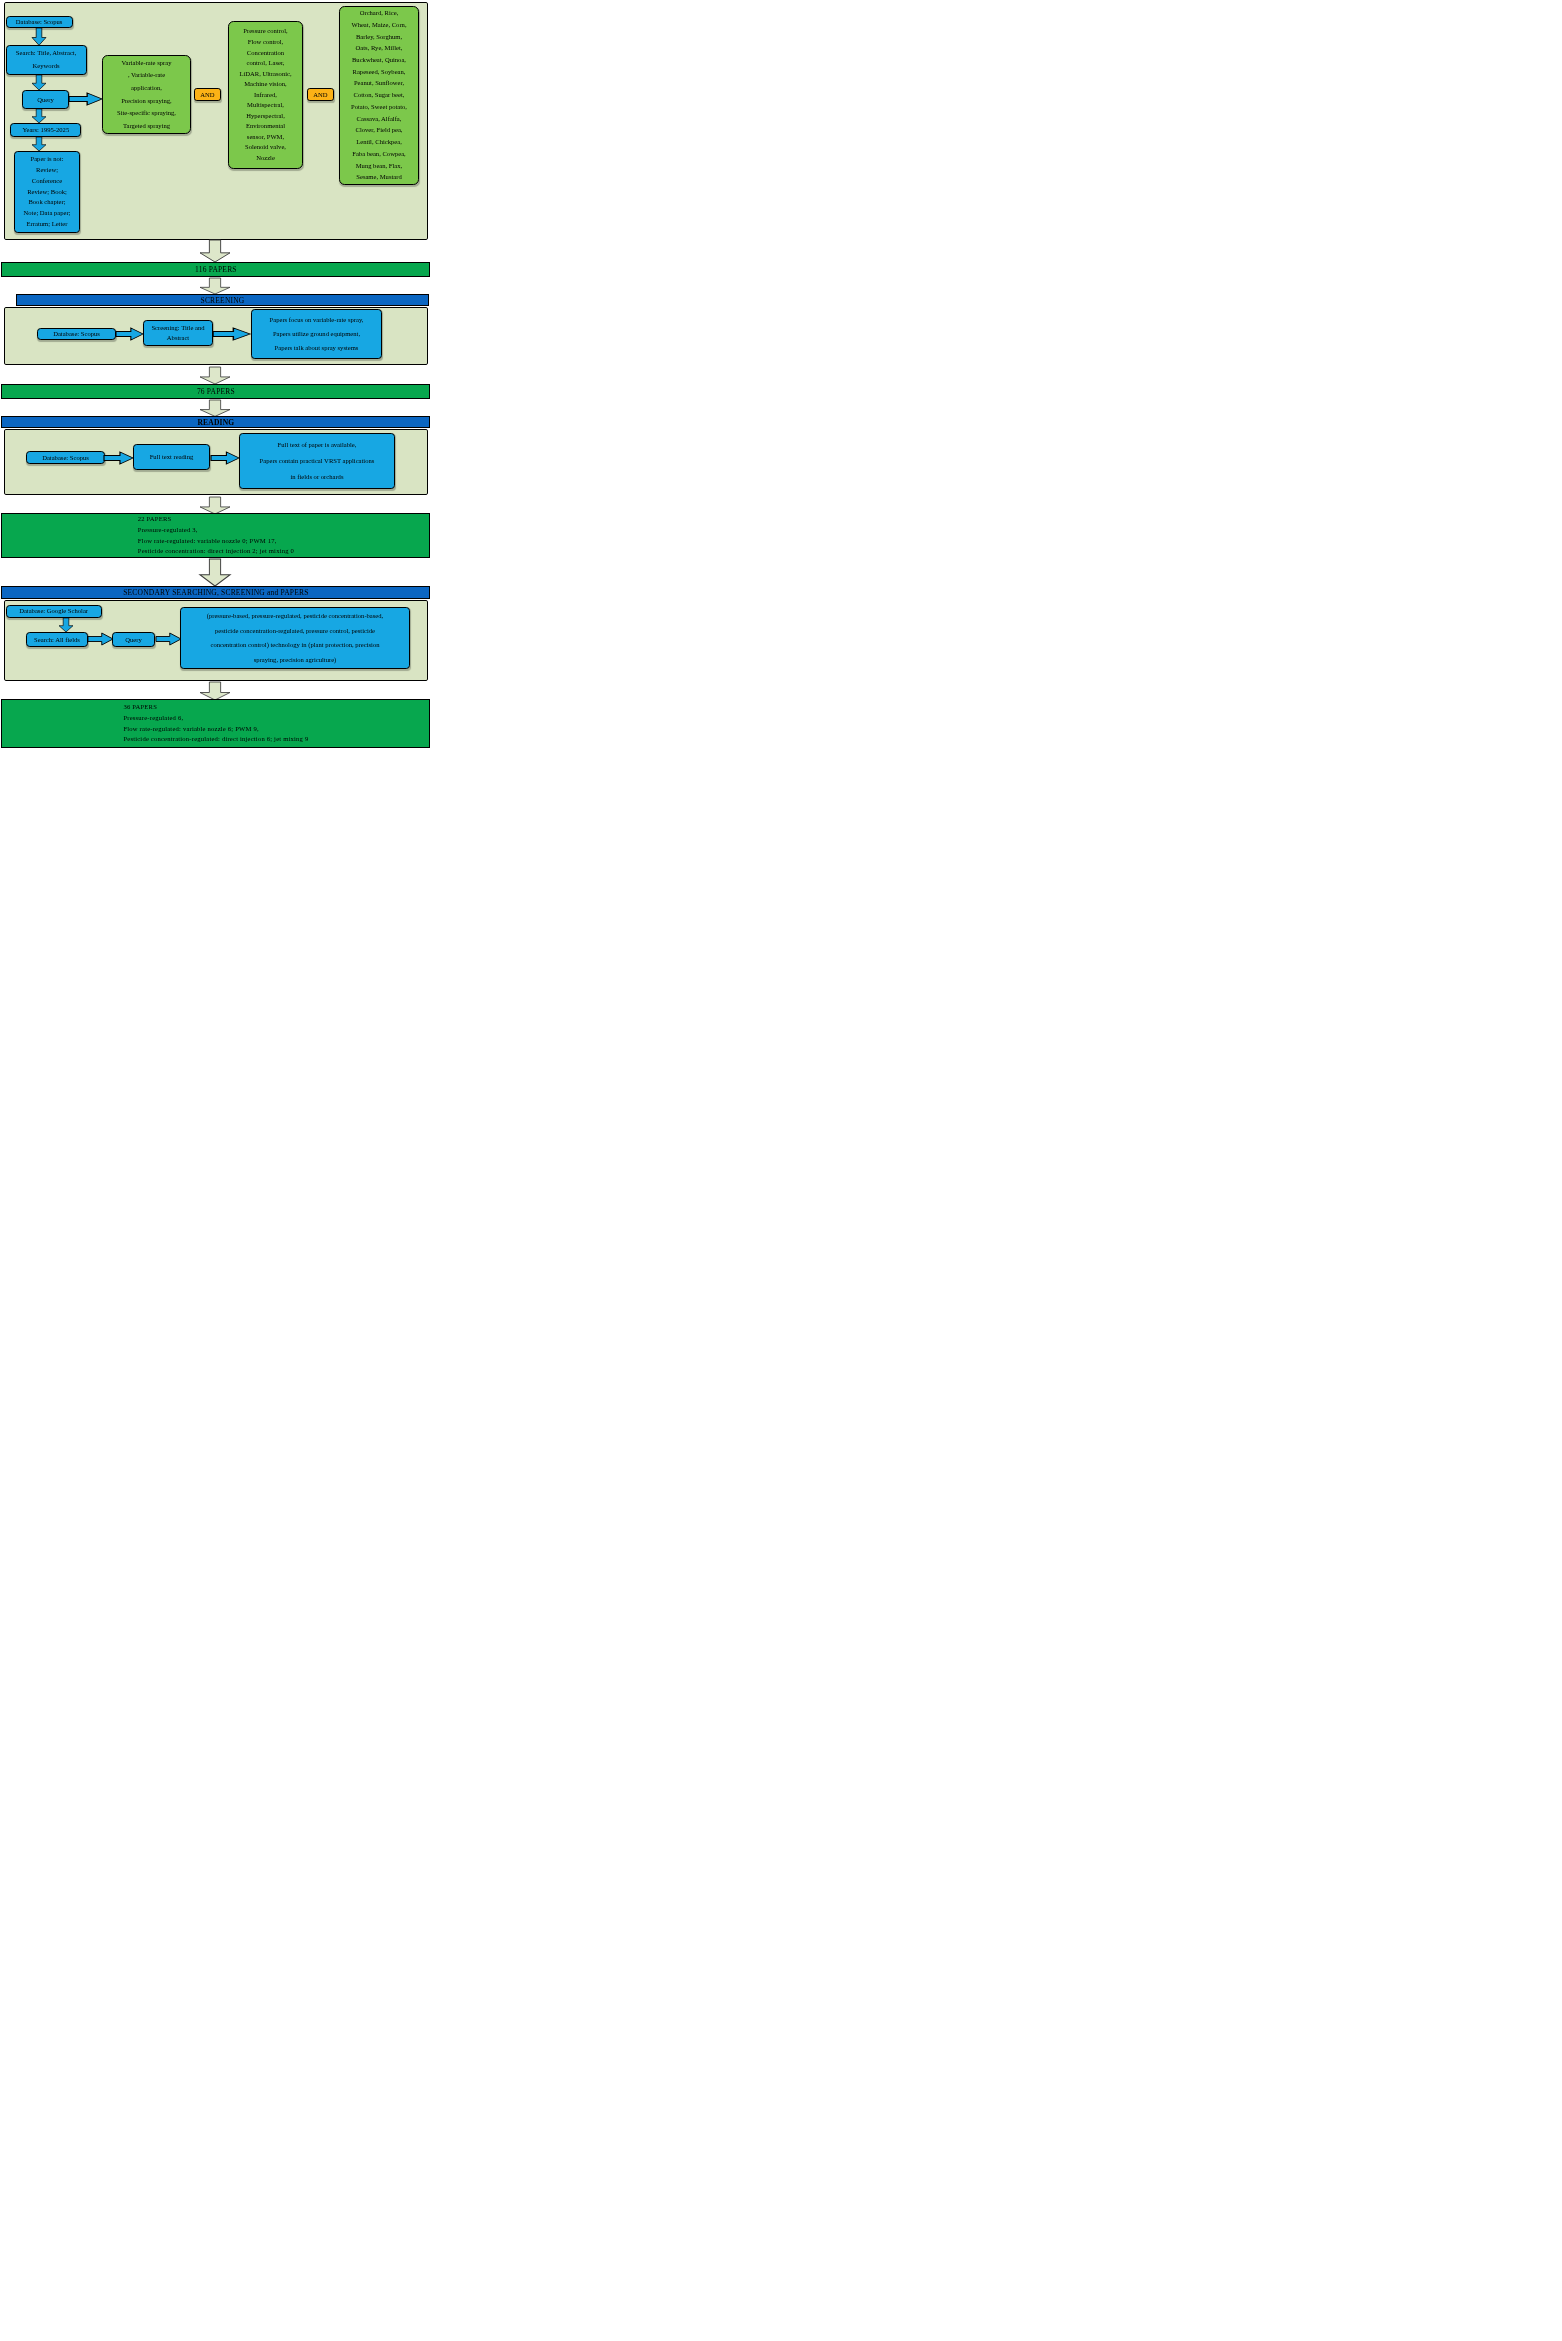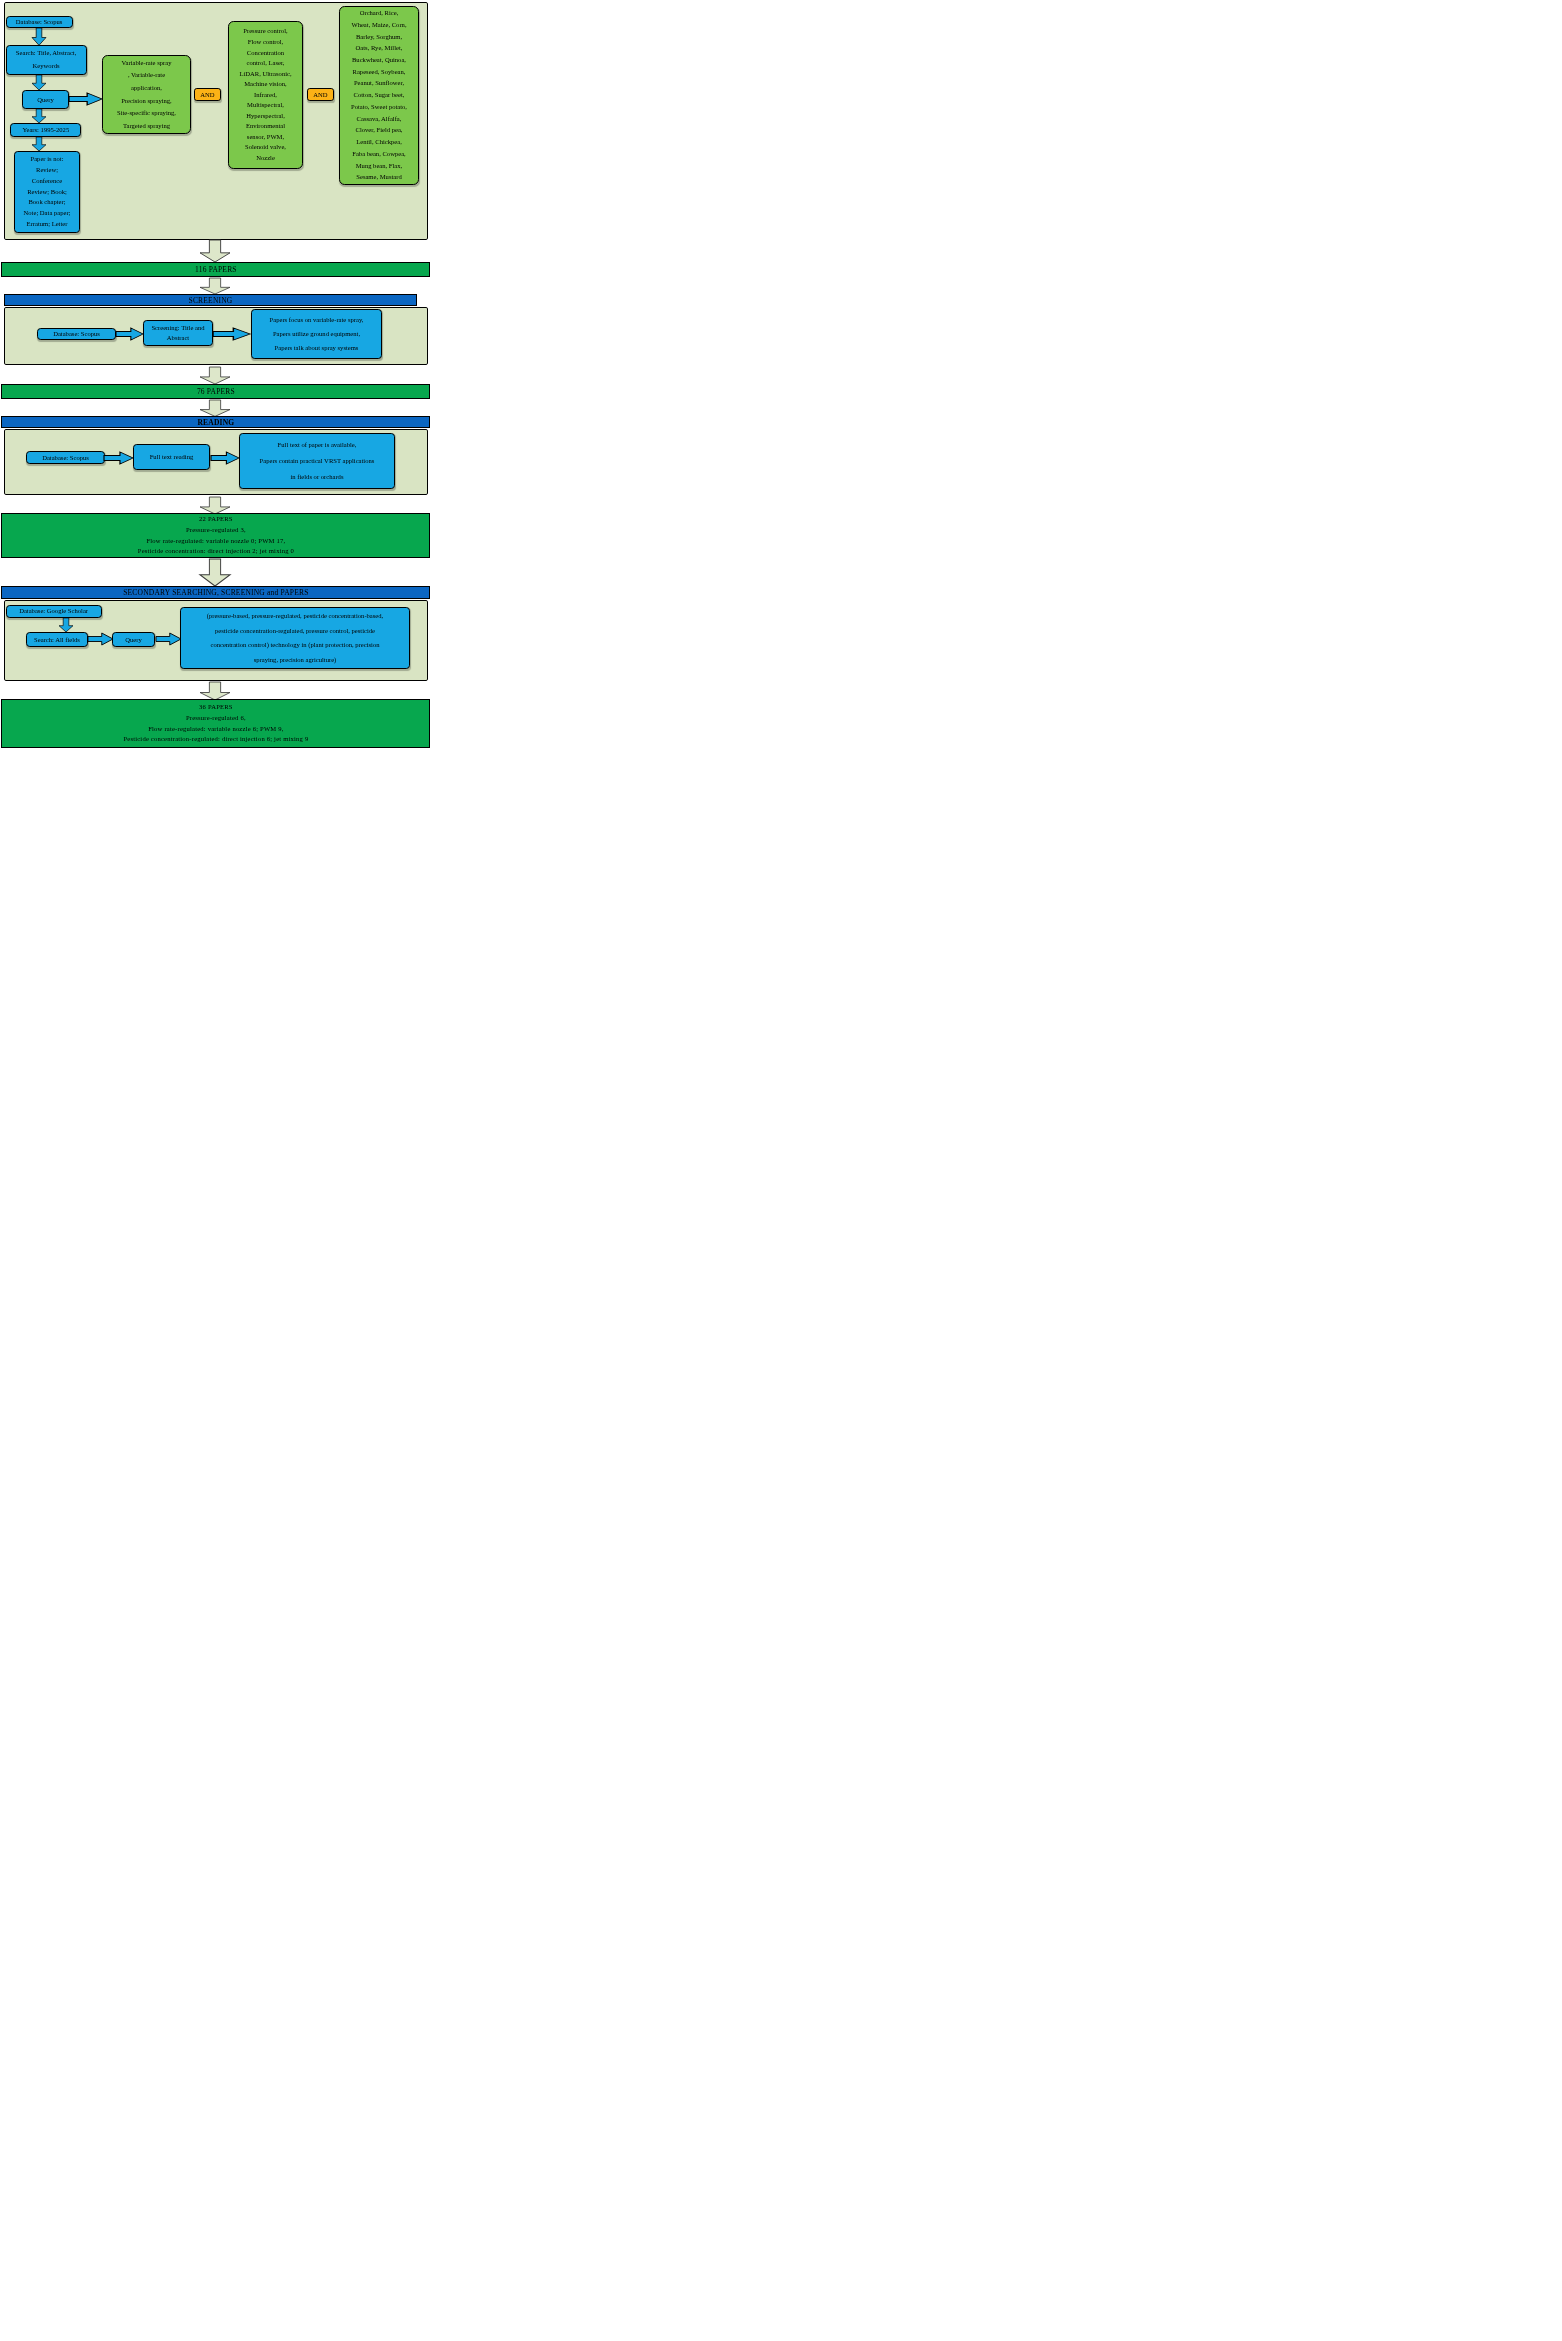--- a/index.html
+++ b/index.html
@@ -6,21 +6,21 @@
   html,body{margin:0;padding:0;background:#ffffff;}
   body{font-family:"Liberation Serif", serif; color:var(--text,#000);}
   .canvas{position:relative;width:432px;height:752px;background:#fff;overflow:hidden;}
   .panel{position:absolute;background:var(--panel-bg);border:0.9px solid #000;border-radius:1.9px;box-sizing:border-box;}
   .box{position:absolute;display:flex;align-items:center;justify-content:center;text-align:center;
        border:0.9px solid #000;box-sizing:border-box;white-space:pre-line;font-size:6.6px;line-height:1.5;
        box-shadow:0.9px 1.4px 0.9px rgba(0,0,0,0.25);}
   .blue{background:var(--box-blue);border-radius:3.7px;}
   .green{background:var(--box-green);border-radius:5.6px;}
   .orange{background:var(--box-orange);border-radius:2.8px;font-size:6.6px;}
-  .bar{position:absolute;display:flex;align-items:center;justify-content:center;text-align:center;
+  .bar{position:absolute;display:flex;align-items:center;justify-content:center;
        border:0.9px solid #000;box-sizing:border-box;font-size:7.5px;letter-spacing:0.2px;white-space:pre-line;}
   .green-bar{background:var(--bar-green);}
   .blue-bar{background:var(--bar-blue);}
   .result{font-size:6.6px;line-height:1.6;}
   .arr{position:absolute;overflow:visible;}
   .arr polygon{fill:var(--arrow-blue);stroke:#000;stroke-width:1.6;stroke-linejoin:miter;}
   .bigarr polygon{fill:var(--big-arrow-fill);stroke:var(--big-arrow-stroke);stroke-width:2;}
   .lh19{line-height:1.9;} .lh166{line-height:1.66;} .lh16{line-height:1.6;}
   .lh178{line-height:1.78;} .lh21{line-height:2.1;} .lh24{line-height:2.4;} .lh22{line-height:2.2;}
 </style>
@@ -98,21 +98,21 @@
 Sesame, Mustard</div>
 
   <svg class="arr bigarr" style="left:200px;top:240px;width:30px;height:22px;" viewBox="0 0 64 48" preserveAspectRatio="none">
       <polygon points="20,0 44,0 44,28 64,28 32,48 0,28 20,28"></polygon>
     </svg>
   <div class="bar green-bar" style="left:1.4px;top:262px;width:429px;height:14.5px;">116 PAPERS</div>
 
   <svg class="arr bigarr" style="left:200px;top:278px;width:30px;height:16px;" viewBox="0 0 64 48" preserveAspectRatio="none">
       <polygon points="20,0 44,0 44,28 64,28 32,48 0,28 20,28"></polygon>
     </svg>
-  <div class="bar blue-bar" style="left:4px;top:294px;width:413px;height:12px;">SCREENING</div>
+  <div class="bar blue-bar" style="left:16px;top:294px;width:413px;height:12px;">SCREENING</div>
 
   <div class="panel" style="left:3.7px;top:307px;width:424px;height:58px;"></div>
   <div class="box blue" style="left:37px;top:328px;width:79px;height:12px;">Database: Scopus</div>
   <svg class="arr" style="left:116px;top:328px;width:27px;height:12px;" viewBox="0 0 40 24" preserveAspectRatio="none">
       <polygon points="0,7 22,7 22,0 40,12 22,24 22,17 0,17"></polygon>
     </svg>
   <div class="box blue" style="left:143px;top:320px;width:70px;height:26px;">Screening: Title and
 Abstract</div>
   <svg class="arr" style="left:213px;top:328px;width:37px;height:12px;" viewBox="0 0 40 24" preserveAspectRatio="none">
       <polygon points="0,7 22,7 22,0 40,12 22,24 22,17 0,17"></polygon>

